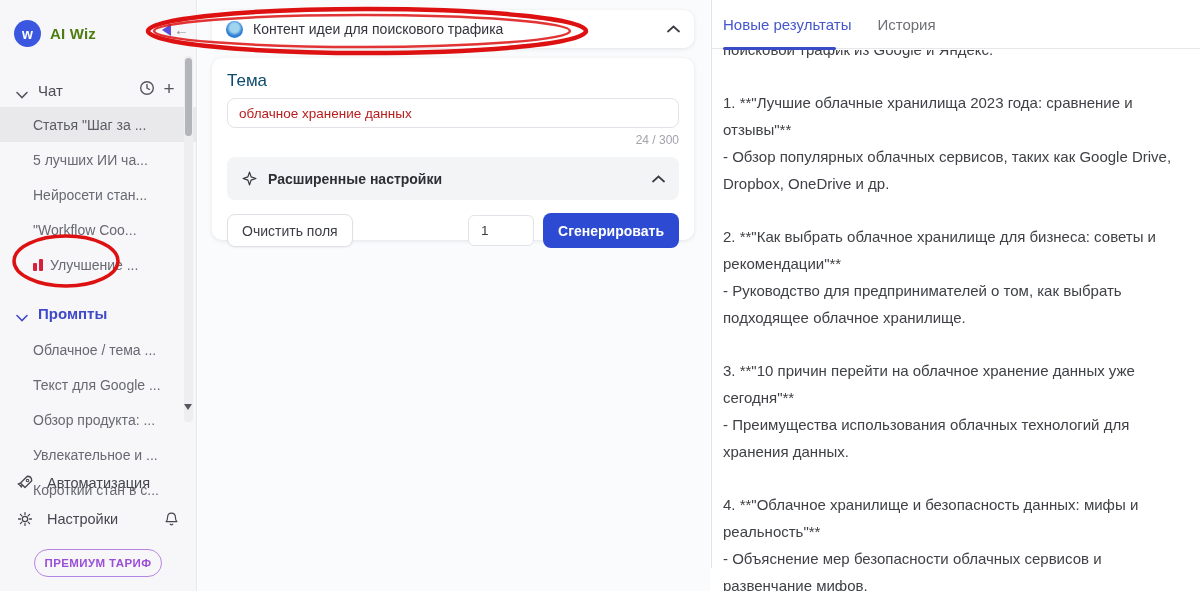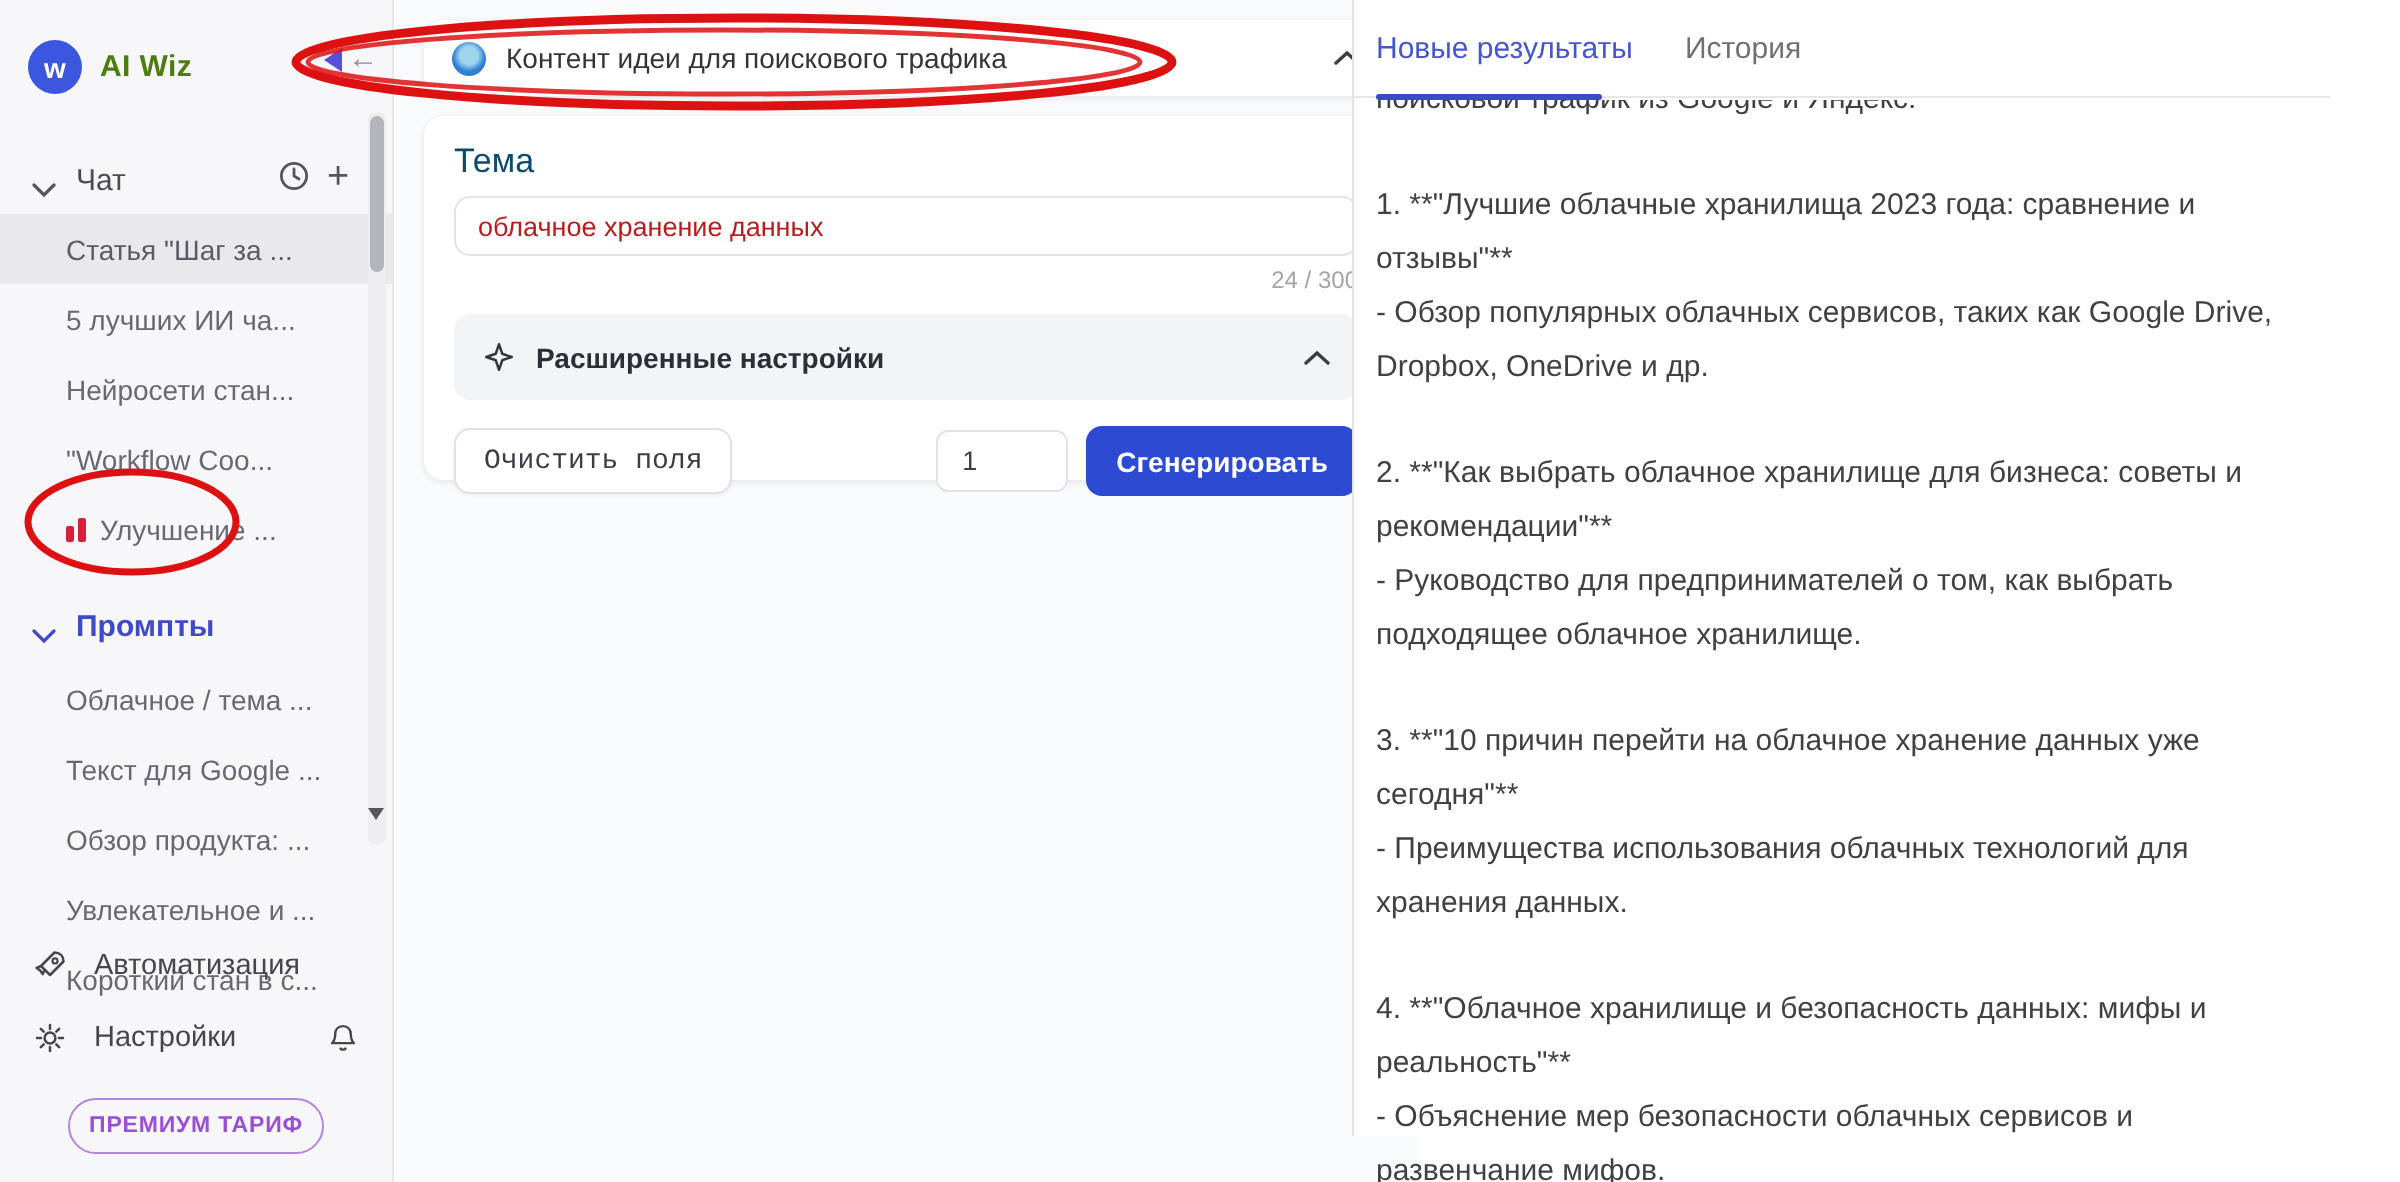--- a/index.html
+++ b/index.html
@@ -54,27 +54,27 @@
   .form-card { position:absolute; left:14px; top:58px; width:482px; height:182px; background:#fff; border-radius:10px; box-shadow:0 1px 4px rgba(30,30,60,.10); padding:13px 15px; }
   .field-label { font-size:17px; color:#0c4a6e; margin-bottom:7px; }
   .topic-input { width:100%; height:30px; border:1px solid #e2e3e8; border-radius:8px; padding:0 11px; font-size:13.5px; color:#b91c1c; font-family:"Liberation Sans",sans-serif; background:#fff; outline:none; }
   .counter { text-align:right; font-size:12px; color:#a2a3ab; margin-top:5px; }
 
   .accordion { margin-top:10px; height:43px; background:#f3f4f6; border-radius:8px; display:flex; align-items:center; padding:0 14px; cursor:pointer; }
   .sparkle { color:#34353c; margin-right:10px; display:flex; }
   .accordion-label { font-size:14px; font-weight:bold; color:#2e2f36; flex:1; }
 
   .btn-row { display:flex; align-items:center; margin-top:13px; }
-  .clear-btn { background:#fff; border:1px solid #e0e1e6; border-radius:8px; box-shadow:0 1px 2px rgba(30,30,60,.06); height:33px; padding:0 14px; font-size:14px; color:#3c3e45; font-family:Liberation Mono, monospace; cursor:pointer; }
+  .clear-btn { background:#fff; border:1px solid #e0e1e6; border-radius:8px; box-shadow:0 1px 2px rgba(30,30,60,.06); height:33px; padding:0 14px; font-size:14px; color:#3c3e45; font-family:Liberation Sans, sans-serif; cursor:pointer; }
   .btn-row .gap { flex:1; }
   .count-input { width:66px; height:31px; border:1px solid #e2e3e8; border-radius:6px; text-align:left; padding-left:12px; font-size:13.5px; color:#3c3e45; font-family:"Liberation Sans",sans-serif; margin-right:9px; outline:none; }
   .gen-btn { background:#2d4ad2; border:none; border-radius:8px; height:35px; padding:0 15px; color:#fff; font-size:14px; font-weight:bold; font-family:"Liberation Sans",sans-serif; cursor:pointer; }
 
   
-  .rightpane { position:absolute; left:676px; top:0; width:489px; height:568px; background:#fff; border-left:1px solid #e4e4e7; }
+  .rightpane { position:absolute; left:711px; top:0; width:489px; height:568px; background:#fff; border-left:1px solid #e4e4e7; }
   .tabs { position:relative; height:49px; border-bottom:1px solid #e7e7ea; display:flex; align-items:center; padding-left:11px; gap:26px; }
   .tab { font-size:15px; cursor:pointer; }
   .tab.active { color:#4656cc; }
   .tab.inactive { color:#6f7076; }
   .tab-underline { position:absolute; left:11px; bottom:-2px; width:113px; height:3px; background:#3a4bc8; border-radius:2px; }
 
   .results-body { position:absolute; left:0; top:50px; width:489px; height:541px; overflow:hidden; }
   .results-inner { padding:0 12px 0 11px; margin-top:-14px; }
   .res-par { font-size:15px; line-height:27px; color:#3f4146; white-space:pre-line; margin-bottom:26px; }
 

